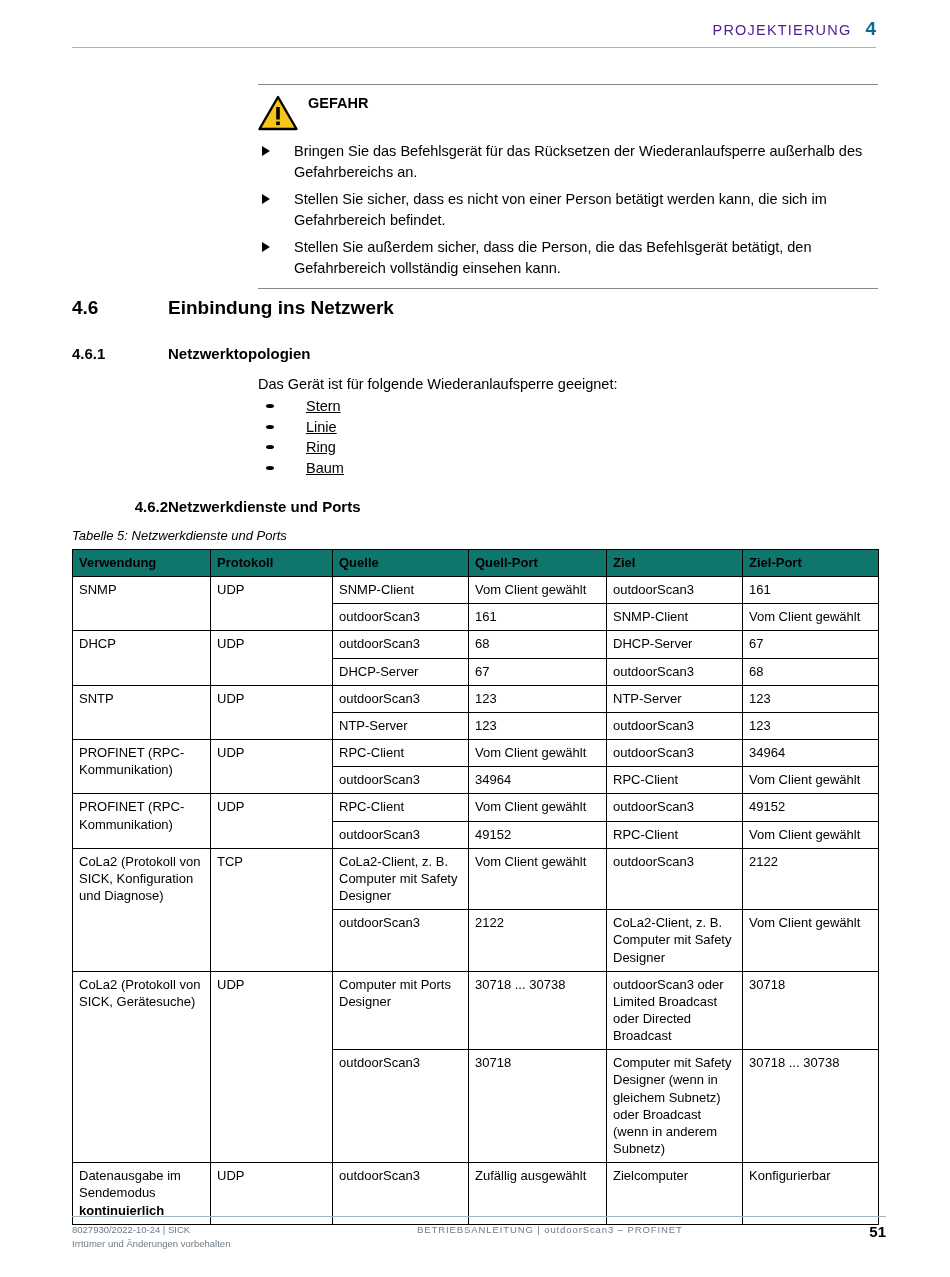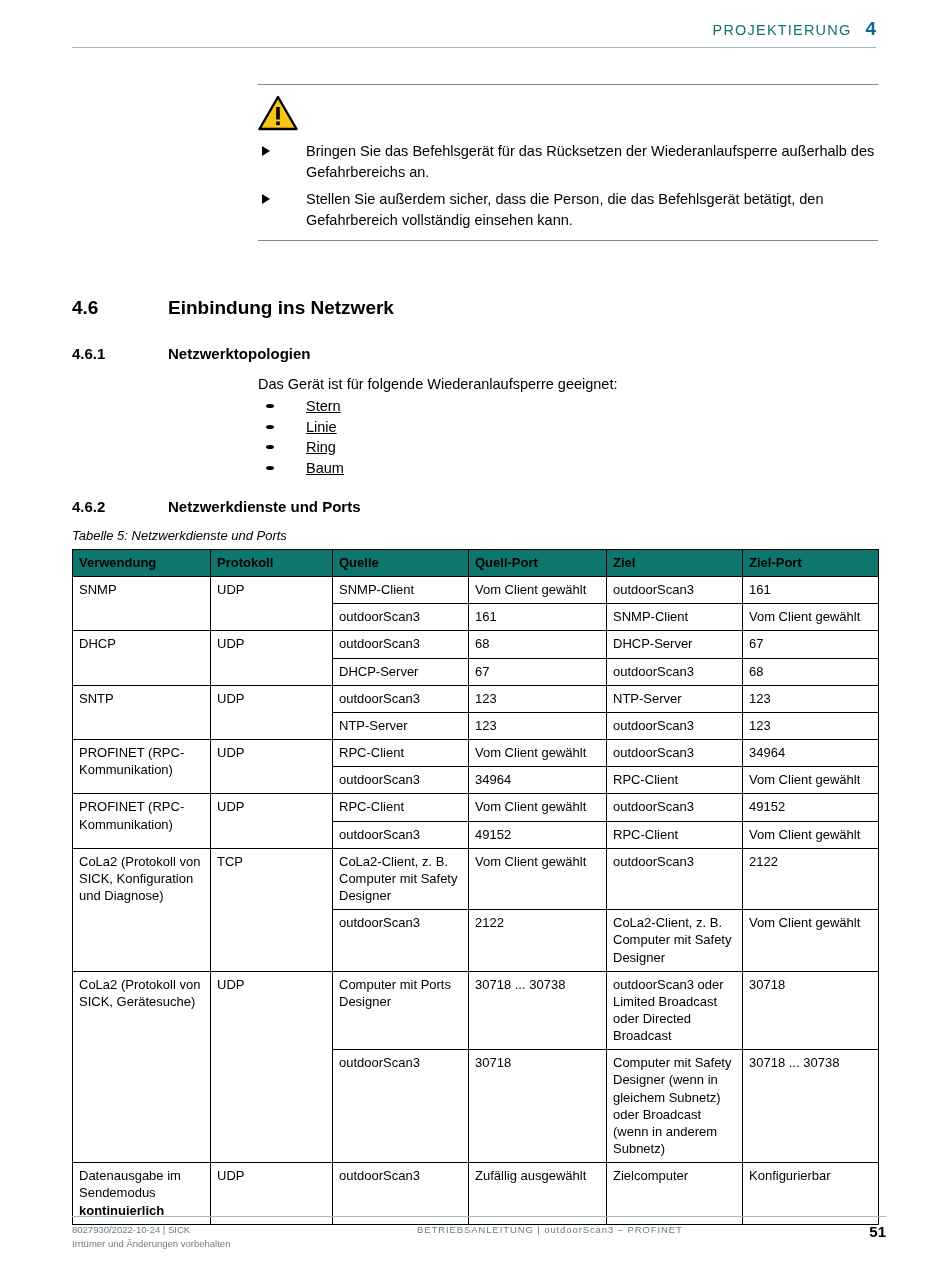--- a/index.html
+++ b/index.html
@@ -29,21 +29,21 @@
   }
   .header-row {
     display: flex;
     align-items: baseline;
     justify-content: flex-end;
     gap: 14px;
   }
   .header-title {
     font-size: 14.5px;
     letter-spacing: 1.2px;
-    color: #0f766e;
+    color: #4c1d95;
     text-transform: uppercase;
   }
   .header-chapter {
     font-size: 19px;
     font-weight: bold;
     color: #0a6a91;
   }
   .header-rule {
     margin-top: 7px;
     border-top: 1px solid #9fb6c2;
@@ -81,21 +81,21 @@
     font-size: 14.5px;
     line-height: 1.35;
   }
   .danger-list {
     margin: 10px 0 0 0;
     padding: 0;
     list-style: none;
   }
   .danger-list li {
     display: flex;
-    gap: 12px;
+    gap: 0;
     font-size: 14.5px;
     line-height: 1.42;
     margin-bottom: 7px;
     padding-left: 4px;
   }
   .tri-bullet {
     flex: 0 0 12px;
     margin-top: 5px;
     width: 0; height: 0;
     border-left: 8px solid #000;
@@ -236,29 +236,34 @@
     <div class="danger-top-rule"></div>
     <div class="danger-head">
       <div class="warn-icon">
         <svg width="40" height="36" viewBox="0 0 40 36" xmlns="http://www.w3.org/2000/svg">
           <polygon points="20,2 38.5,34 1.5,34" fill="#f5c518" stroke="#000000" stroke-width="2.4" stroke-linejoin="round"></polygon>
           <rect x="18.2" y="12" width="3.6" height="12.5" fill="#000000"></rect>
           <rect x="18.2" y="26.5" width="3.6" height="3.6" fill="#000000"></rect>
         </svg>
       </div>
       <div class="danger-head-text">
+        <div class="danger-title">GEFAHR</div>
       </div>
     </div>
     <ul class="danger-list">
       <li>
         <span class="tri-bullet"></span>
         <span class="txt">Bringen Sie das Befehlsgerät für das Rücksetzen der Wiederanlaufsperre außerhalb des Gefahrbereichs an.</span>
       </li>
       <li>
         <span class="tri-bullet"></span>
+        <span class="txt">Stellen Sie sicher, dass es nicht von einer Person betätigt werden kann, die sich im Gefahrbereich befindet.</span>
+      </li>
+      <li>
+        <span class="tri-bullet"></span>
         <span class="txt">Stellen Sie außerdem sicher, dass die Person, die das Befehlsgerät betätigt, den Gefahrbereich vollständig einsehen kann.</span>
       </li>
     </ul>
     <div class="danger-bot-rule"></div>
   </div>
 
   <div class="h2" style="top:297px;">
     <span class="num">4.6</span>
     <span class="ttl">Einbindung ins Netzwerk</span>
   </div>
@@ -283,21 +288,21 @@
         <span class="dot-bullet"></span>
         <span class="txt">Ring</span>
       </li>
       <li>
         <span class="dot-bullet"></span>
         <span class="txt">Baum</span>
       </li>
     </ul>
   </div>
 
-  <div class="h3" style="top:498px;">
+  <div class="h3" style="top:498px;text-align:right;">
     <span class="num">4.6.2</span>
     <span class="ttl">Netzwerkdienste und Ports</span>
   </div>
 
   <div class="tbl-caption" style="top:528px;">Tabelle 5: Netzwerkdienste und Ports</div>
 
   <div class="tbl-wrap">
     <table class="ports">
       <colgroup>
         <col class="c1">

